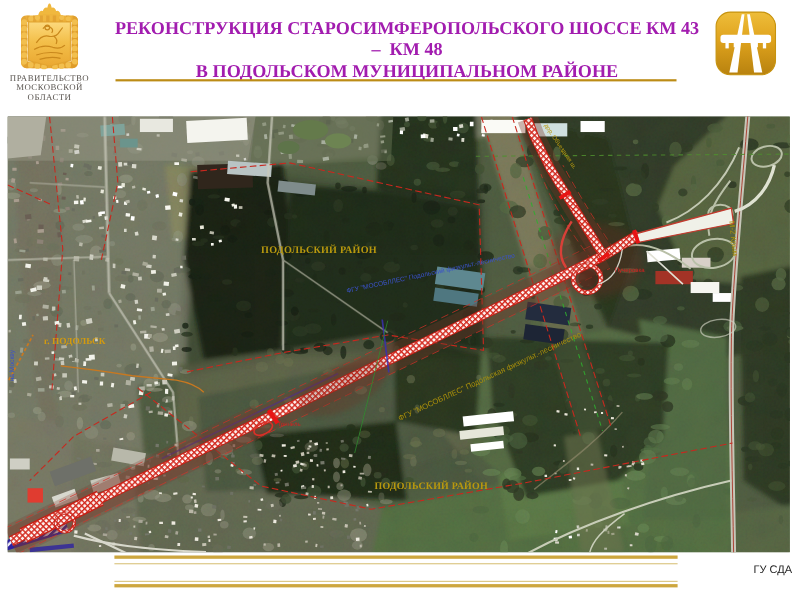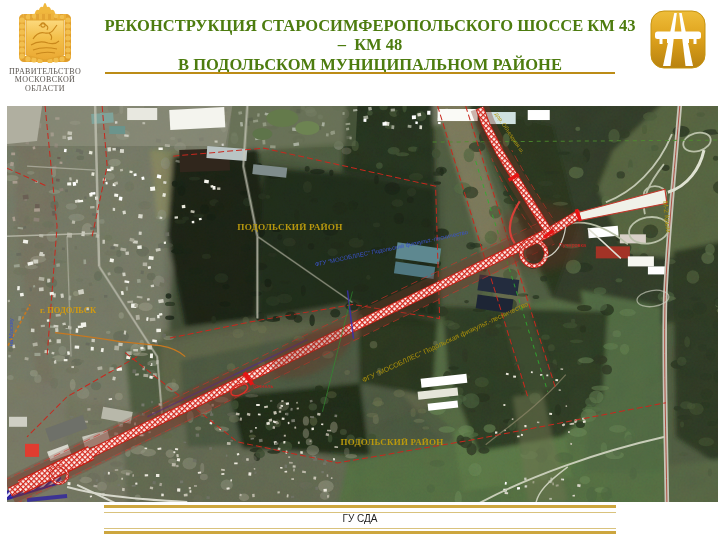--- a/index.html
+++ b/index.html
@@ -55,21 +55,21 @@
 <path d="M14 36 Q19 28 26 30 Q32 31 35 26 L38 22"></path>
 <path d="M12 42 Q20 37 29 40 Q36 42 40 38"></path>
 <path d="M14 47 Q25 43 38 46"></path>
 <path d="M17 51 Q27 48 36 50"></path>
 <path d="M30 30 Q34 33 32 37"></path>
 </g>
 </svg>
 
 <div style="position:absolute;left:4px;top:67.5px;width:82px;text-align:center;font-family:Liberation Serif, serif;font-size:8px;line-height:8.6px;color:#5a5550;letter-spacing:.4px;">ПРАВИТЕЛЬСТВО<br>МОСКОВСКОЙ<br>ОБЛАСТИ</div>
 
-<div style="position:absolute;left:100px;top:15.5px;width:540px;text-align:center;font-family:'Liberation Serif',serif;font-size:16.5px;font-weight:bold;color:#4d7c0f;line-height:19.6px;">РЕКОНСТРУКЦИЯ СТАРОСИМФЕРОПОЛЬСКОГО ШОССЕ КМ 43<br>–&nbsp; КМ 48<br>В ПОДОЛЬСКОМ МУНИЦИПАЛЬНОМ РАЙОНЕ</div>
+<div style="position:absolute;left:100px;top:15.5px;width:540px;text-align:center;font-family:'Liberation Serif',serif;font-size:16.5px;font-weight:bold;color:#a21caf;line-height:19.6px;">РЕКОНСТРУКЦИЯ СТАРОСИМФЕРОПОЛЬСКОГО ШОССЕ КМ 43<br>–&nbsp; КМ 48<br>В ПОДОЛЬСКОМ МУНИЦИПАЛЬНОМ РАЙОНЕ</div>
 
 <div style="position:absolute;left:105px;top:71.5px;width:510px;height:2.5px;background:#bc8c16;"></div>
 
 <svg style="position:absolute;left:650px;top:10px" width="56" height="59" viewBox="0 0 56 59">
 <defs>
       <linearGradient id="gic" x1="0" y1="0" x2="0" y2="1">
 <stop offset="0" stop-color="#eebd3a"></stop>
         <stop offset="0.45" stop-color="#dfa31d"></stop>
         <stop offset="1" stop-color="#b8820f"></stop>
       </linearGradient>
@@ -1400,16 +1400,16 @@
 
 <text x="551" y="141" font-family="Liberation Sans,sans-serif" font-size="5.5" fill="#d42020">Пучеровка</text>
 
 <text x="6" y="240" font-family="Liberation Sans,sans-serif" font-size="6" fill="#3a52c8" transform="rotate(-90 6 240)">на Москву</text>
 </svg>
 
 <div style="position:absolute;left:104px;top:505px;width:512px;height:3px;background:#cda63e;"></div>
 
 <div style="position:absolute;left:104px;top:511.5px;width:512px;height:1px;background:#d9c27c;"></div>
 
-<div style="position:absolute;left:0;top:513px;width:720px;text-align:center;font-family:'Liberation Sans',sans-serif;font-size:10px;color:#1c1c1c;">ГУ СДА</div>
+<div style="position:absolute;left:0;top:513px;width:720px;text-align:right;font-family:'Liberation Sans',sans-serif;font-size:10px;color:#1c1c1c;">ГУ СДА</div>
 
 <div style="position:absolute;left:104px;top:527.5px;width:512px;height:1px;background:#d9c27c;"></div>
 
 <div style="position:absolute;left:104px;top:531px;width:512px;height:3px;background:#cda63e;"></div>
 </body></html>

